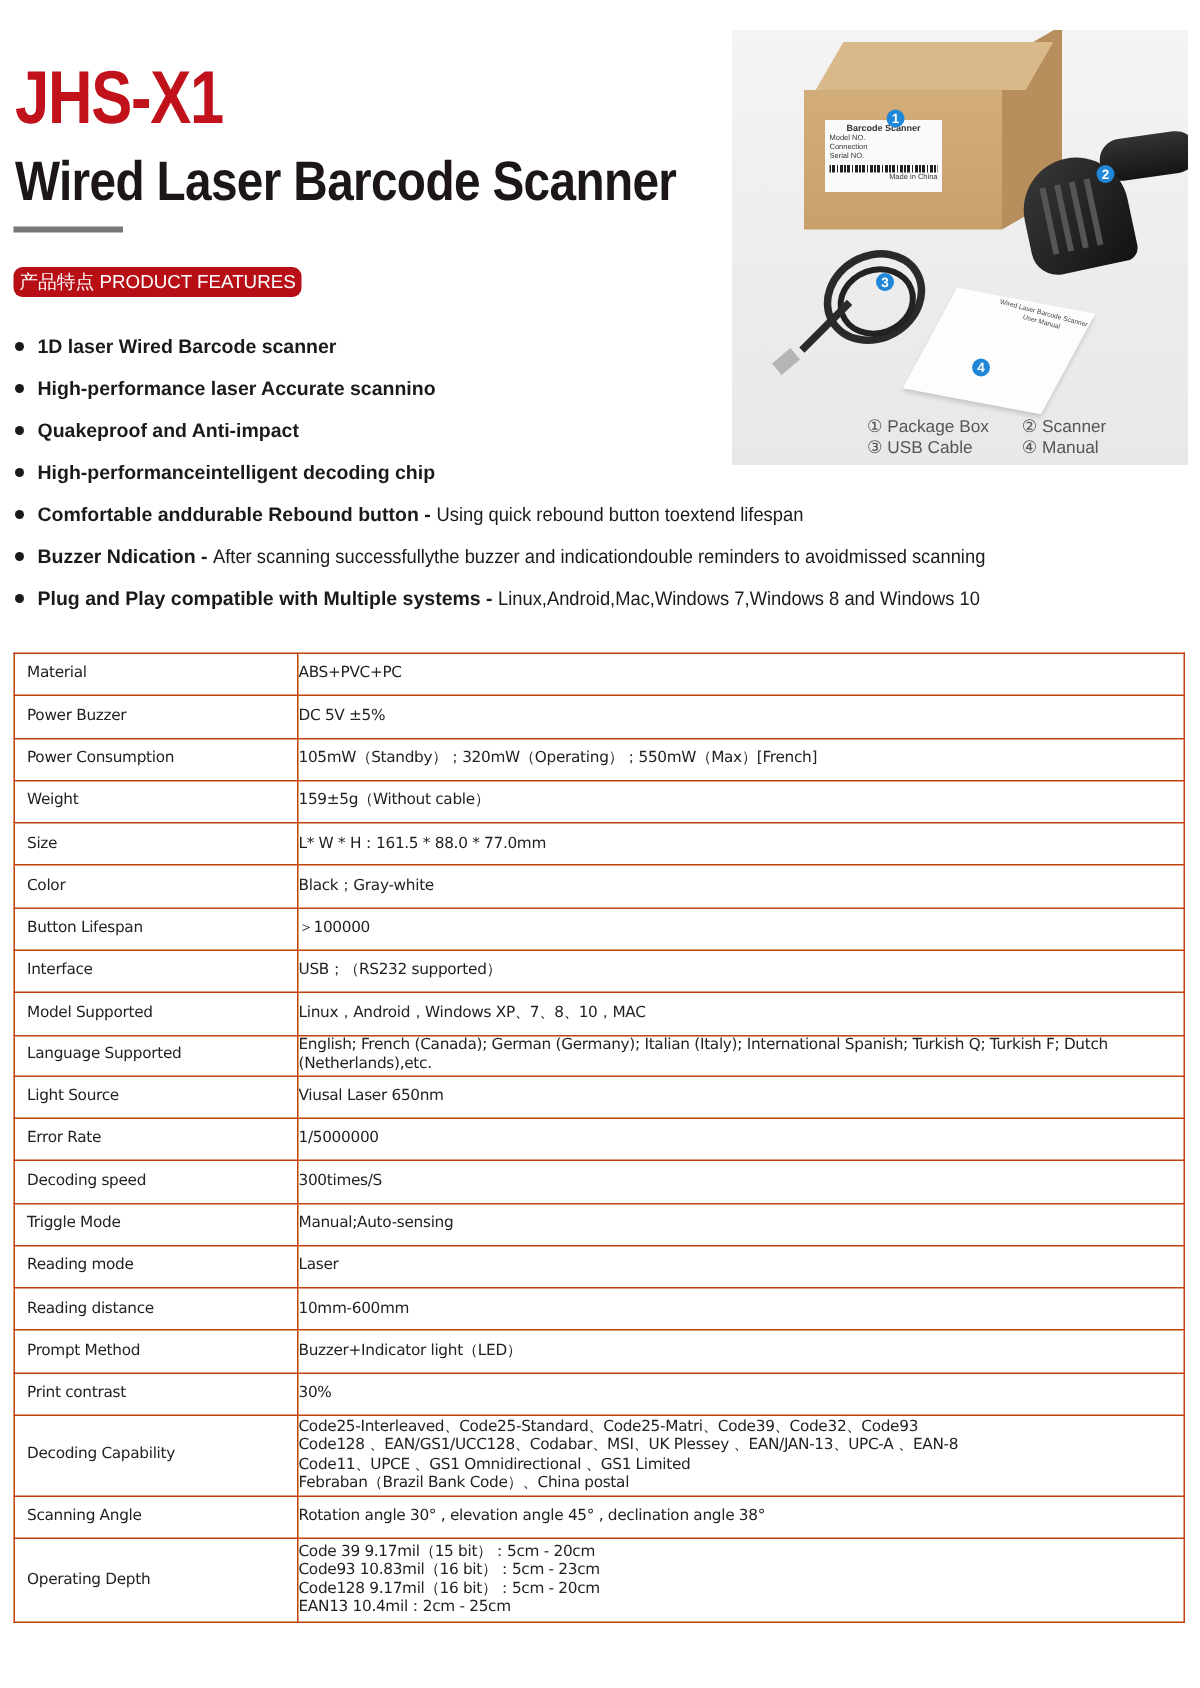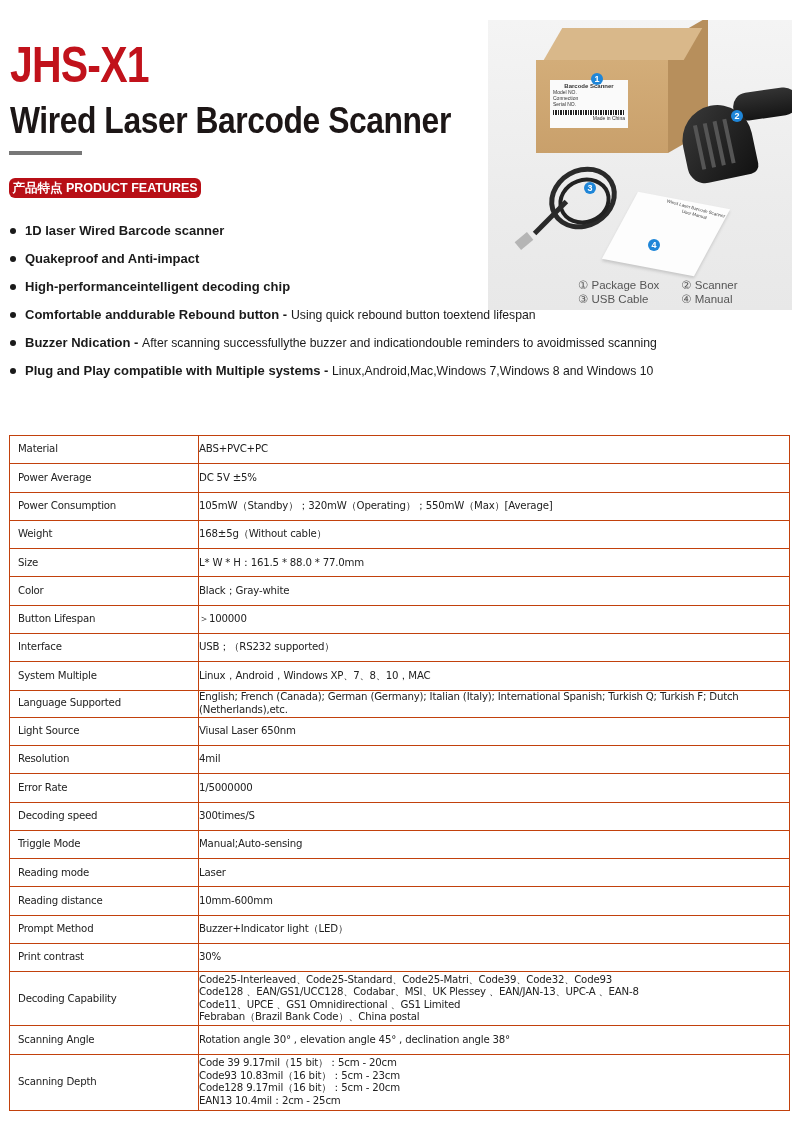--- a/index.html
+++ b/index.html
@@ -2,21 +2,21 @@
 <html><head>
 <meta charset="utf-8">
 <style>
   html, body { margin:0; padding:0; background:#ffffff; }
   body { width:800px; height:1125px; position:relative; overflow:hidden; font-family:"Liberation Sans", sans-serif; color:#1a1a1a; }
 
   .model-title { position:absolute; left:10px; top:40px; font-family:"Liberation Sans", sans-serif; font-weight:bold; font-size:50px; color:#c1121b; letter-spacing:-1px; transform:scaleX(0.82); transform-origin:left top; line-height:1; }
   .product-title { position:absolute; left:10px; top:102px; font-family:"Liberation Sans", sans-serif; font-weight:bold; font-size:37px; color:#1c1616; transform:scaleX(0.86); transform-origin:left top; letter-spacing:-0.5px; line-height:1; white-space:nowrap; }
   .title-underline { position:absolute; left:9px; top:151px; width:73px; height:4px; background:#777777; }
 
-  .feature-badge { position:absolute; left:9px; top:178px; width:192px; height:20px; background:#b80f16; border-radius:6px; color:#ffffff; font-weight:bold; font-size:12.5px; line-height:20px; text-align:center; white-space:nowrap; }
+  .feature-badge { position:absolute; left:9px; top:178px; width:192px; height:20px; background:#b80f16; border-radius:6px; color:#ffffff; font-weight:normal; font-size:12.5px; line-height:20px; text-align:center; white-space:nowrap; }
 
   .features { position:absolute; left:8px; top:222px; list-style:none; margin:0; padding:0; }
   .features li { height:28px; line-height:18px; font-size:13px; white-space:nowrap; display:flex; align-items:flex-start; }
   .features .bullet { width:6px; height:6px; border-radius:50%; background:#1a1a1a; margin:6px 9px 0 2px; flex:none; }
   .features .f-bold { font-weight:bold;text-align:center; }
   .features .f-normal { font-weight:normal; transform:scaleX(0.94); transform-origin:left; display:inline-block; }
 
   
   .product-photo { position:absolute; left:488px; top:20px; width:304px; height:290px; background:linear-gradient(180deg,#f4f4f4 0%,#ececec 60%,#e8e8e8 100%); overflow:hidden; }
   .box-top { position:absolute; left:65px; top:8px; width:140px; height:32px; background:#d9b88a; transform:skewX(-30deg); }
@@ -57,20 +57,25 @@
 <div class="feature-badge">产品特点 PRODUCT FEATURES</div>
 
 <ul class="features">
   <li>
       <span class="bullet"></span>
       <span class="f-bold">1D laser Wired Barcode scanner</span>
       <span class="f-normal"></span>
     </li>
   <li>
       <span class="bullet"></span>
+      <span class="f-bold">High-performance laser Accurate scannino</span>
+      <span class="f-normal"></span>
+    </li>
+  <li>
+      <span class="bullet"></span>
       <span class="f-bold">Quakeproof and Anti-impact</span>
       <span class="f-normal"></span>
     </li>
   <li>
       <span class="bullet"></span>
       <span class="f-bold">High-performanceintelligent decoding chip</span>
       <span class="f-normal"></span>
     </li>
   <li><span class="bullet"></span><span class="f-bold">Comfortable anddurable Rebound button - </span>&nbsp;<span class="f-normal">Using quick rebound button toextend lifespan</span></li>
   <li><span class="bullet"></span><span class="f-bold">Buzzer Ndication - </span>&nbsp;<span class="f-normal">After scanning successfullythe buzzer and indicationdouble reminders to avoidmissed scanning</span></li>
@@ -117,63 +122,59 @@
   </div>
 </div>
 
 <table class="spec-table">
   <tbody id="spec-body">
       <tr>
         <td class="k">Material</td>
         <td class="v">ABS+PVC+PC</td>
       </tr>
       <tr>
-        <td class="k">Power Average</td>
+        <td class="k">Power Buzzer</td>
         <td class="v">DC 5V ±5%</td>
       </tr>
       <tr>
         <td class="k">Power Consumption</td>
-        <td class="v">105mW（Standby）；320mW（Operating）；550mW（Max）[Average]</td>
+        <td class="v">105mW（Standby）；320mW（Operating）；550mW（Max）[French]</td>
       </tr>
       <tr>
         <td class="k">Weight</td>
-        <td class="v">168±5g（Without cable）</td>
+        <td class="v">159±5g（Without cable）</td>
       </tr>
       <tr>
         <td class="k">Size</td>
         <td class="v">L* W * H：161.5 * 88.0 * 77.0mm</td>
       </tr>
       <tr>
         <td class="k">Color</td>
         <td class="v">Black；Gray-white</td>
       </tr>
       <tr>
         <td class="k">Button Lifespan</td>
         <td class="v">＞100000</td>
       </tr>
       <tr>
         <td class="k">Interface</td>
         <td class="v">USB；（RS232 supported）</td>
       </tr>
       <tr>
-        <td class="k">System Multiple</td>
+        <td class="k">Model Supported</td>
         <td class="v">Linux，Android，Windows XP、7、8、10，MAC</td>
       </tr>
       <tr class="tall">
         <td class="k">Language Supported</td>
         <td class="v">English; French (Canada); German (Germany); Italian (Italy); International Spanish; Turkish Q; Turkish F; Dutch
 (Netherlands),etc.</td>
       </tr>
       <tr>
         <td class="k">Light Source</td>
         <td class="v">Viusal Laser 650nm</td>
-      </tr>
-      <tr>
-        <td class="k">Resolution</td>
-        <td class="v">4mil</td>
       </tr>
       <tr>
         <td class="k">Error Rate</td>
         <td class="v">1/5000000</td>
       </tr>
       <tr>
         <td class="k">Decoding speed</td>
         <td class="v">300times/S</td>
       </tr>
       <tr>
@@ -201,20 +202,20 @@
         <td class="v">Code25-Interleaved、Code25-Standard、Code25-Matri、Code39、Code32、Code93
 Code128 、EAN/GS1/UCC128、Codabar、MSI、UK Plessey 、EAN/JAN-13、UPC-A 、EAN-8
 Code11、UPCE 、GS1 Omnidirectional 、GS1 Limited
 Febraban（Brazil Bank Code）、China postal</td>
       </tr>
       <tr>
         <td class="k">Scanning Angle</td>
         <td class="v">Rotation angle 30° , elevation angle 45° , declination angle 38°</td>
       </tr>
       <tr class="h55">
-        <td class="k">Scanning Depth</td>
+        <td class="k">Operating Depth</td>
         <td class="v">Code 39 9.17mil（15 bit）：5cm - 20cm
 Code93 10.83mil（16 bit）：5cm - 23cm
 Code128 9.17mil（16 bit）：5cm - 20cm
 EAN13 10.4mil：2cm - 25cm</td>
       </tr>
     </tbody>
 </table>
 
 </body></html>

